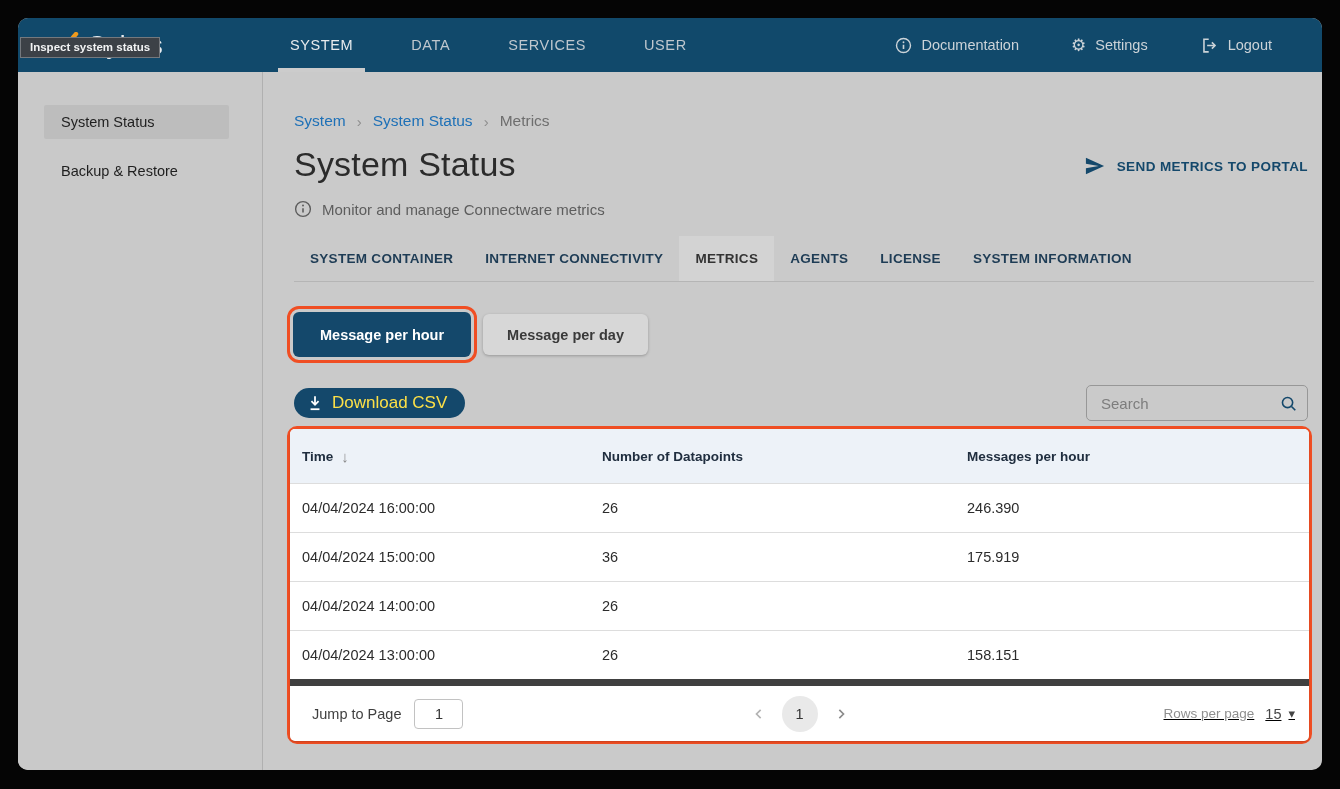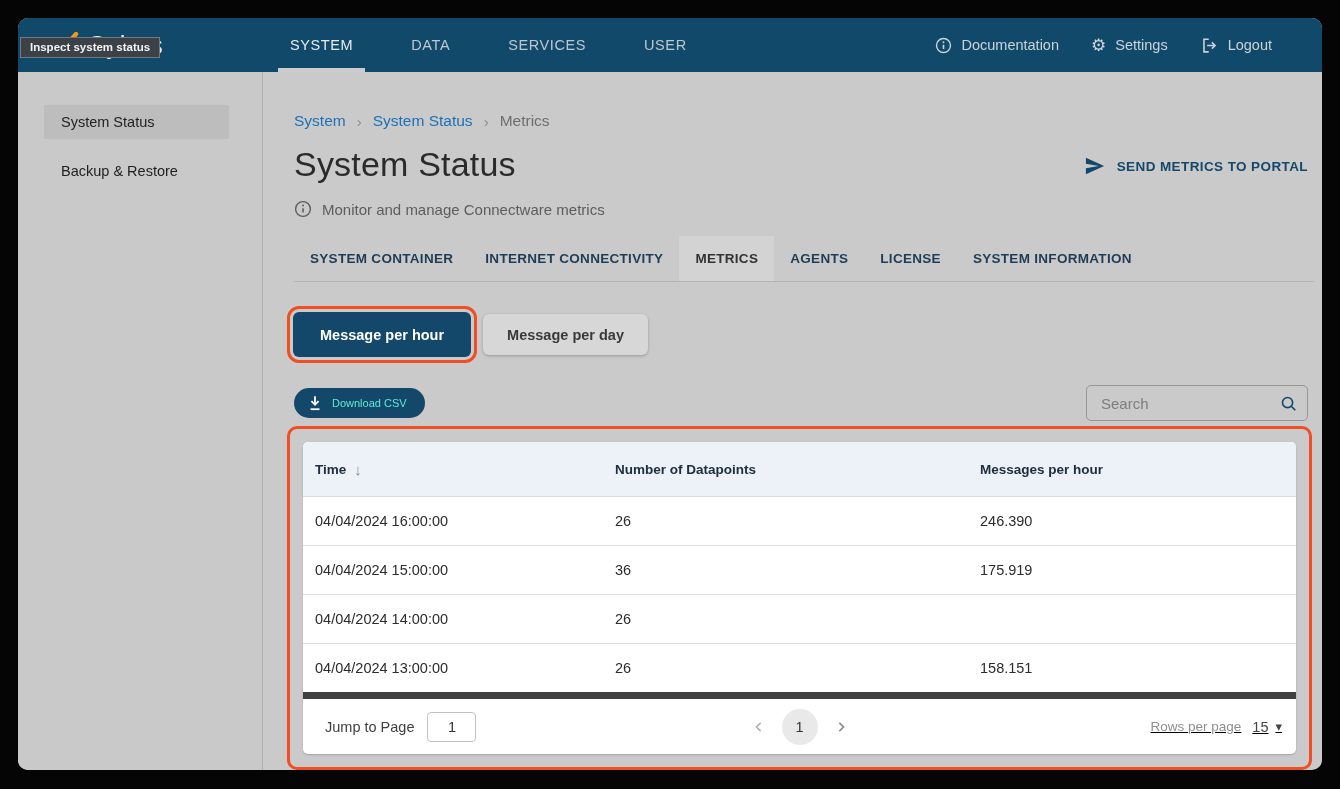--- a/index.html
+++ b/index.html
@@ -24,21 +24,21 @@
   .logo-text { color:#e9edf1; font-size:26px; letter-spacing:.5px; }
   .nav { display:flex; align-items:stretch; gap:34px; }
   .nav-item {
     display:flex; align-items:center; padding:0 12px; position:relative;
     color:#bfc7ce; font-size:14.5px; letter-spacing:.6px; cursor:pointer; white-space:nowrap;
   }
   .nav-item.active { color:#e7ebee; }
   .nav-item.active::after {
     content:""; position:absolute; left:0; right:0; bottom:0; height:4px; background:#cccccc;
   }
-  .top-actions { margin-left:auto; display:flex; align-items:center; gap:32px; padding-right:50px; }
+  .top-actions { margin-left:auto; display:flex; align-items:center; gap:52px; padding-right:50px; }
   .top-action { display:flex; align-items:center; gap:9px; color:#ccd3d8; font-size:14.5px; cursor:pointer; white-space:nowrap; }
   .gear-glyph { font-size:17px; line-height:1; }
 
   .tooltip {
     position:absolute; left:2px; top:19px; z-index:60;
     background:#3c4147; border:1px solid #75797e; color:#f2f3f4;
     font-size:11.5px; font-weight:700; padding:3px 9px 4px; white-space:nowrap;
   }
 
   
@@ -79,33 +79,33 @@
   .tab.active { background:#d3d3d3; color:#333; }
 
   .toggles { margin-top:24px; display:flex; align-items:center; gap:6px; }
   .ring-btn { border:3px solid #f04e23; border-radius:12px; padding:3px; margin-left:-7px; }
   .toggle-btn { display:flex; align-items:center; border-radius:6px; font-weight:700; font-size:14.5px; cursor:pointer; white-space:nowrap; }
   .toggle-btn.primary { background:#14486b; color:#ffffff; height:45px; padding:10px 27px; }
   .toggle-btn.secondary { background:#d7d7d7; color:#3a3a3a; height:41px; padding:0 24px; box-shadow:0 1px 3px rgba(0,0,0,.25); }
 
   .toolbar { margin-top:22px; display:flex; align-items:center; justify-content:space-between; }
   .download-btn {
-    background:#14486b; color:#5eead4; height:30px; border-radius:16px;
+    background:#14486b; color:#fde047; height:30px; border-radius:16px;
     display:flex; align-items:center; gap:9px; padding:0 18px 0 13px;
-    font-size:11px; cursor:pointer;
+    font-size:17px; cursor:pointer;
   }
   .search-box {
     width:222px; height:36px; border:1px solid #979797; border-radius:5px;
     display:flex; align-items:center; padding:0 10px 0 12px; color:#14486b;
   }
   .search-box input { flex:1; min-width:0; border:none; outline:none; background:transparent; font-size:15px; color:#333; font-family:inherit; }
   .search-box input::placeholder { color:#7d7d7d; }
 
   
-  .table-ring { border:3px solid #f04e23; border-radius:10px; margin:5px -4px 0 -7px; padding:13px; }
+  .table-ring { border:3px solid #f04e23; border-radius:10px; margin:5px -4px 0 -7px; }
   .table-card { background:#ffffff; border-radius:5px; overflow:hidden; box-shadow:0 1px 2px rgba(0,0,0,.18); }
   .t-row { display:grid; grid-template-columns:300px 365px 1fr; align-items:center; }
   .t-head { background:#edf2f8; height:54px; }
   .t-head .t-cell { font-weight:700; color:#202e3f; font-size:13.5px; display:flex; align-items:center; gap:8px; }
   .t-cell { padding-left:12px; font-size:14.5px; color:#2c2c2c; }
   .sort-arrow { color:#8a8a8a; font-size:15px; }
   .t-body-row { height:49px; border-top:1px solid #dddddd; }
 
   .t-foot { height:62px; border-top:7px solid #404040; display:flex; align-items:center; padding:0 14px 0 12px; position:relative; }
   .jump { display:flex; align-items:center; gap:13px; font-size:14.5px; color:#3f3f3f; padding-left:10px; }

